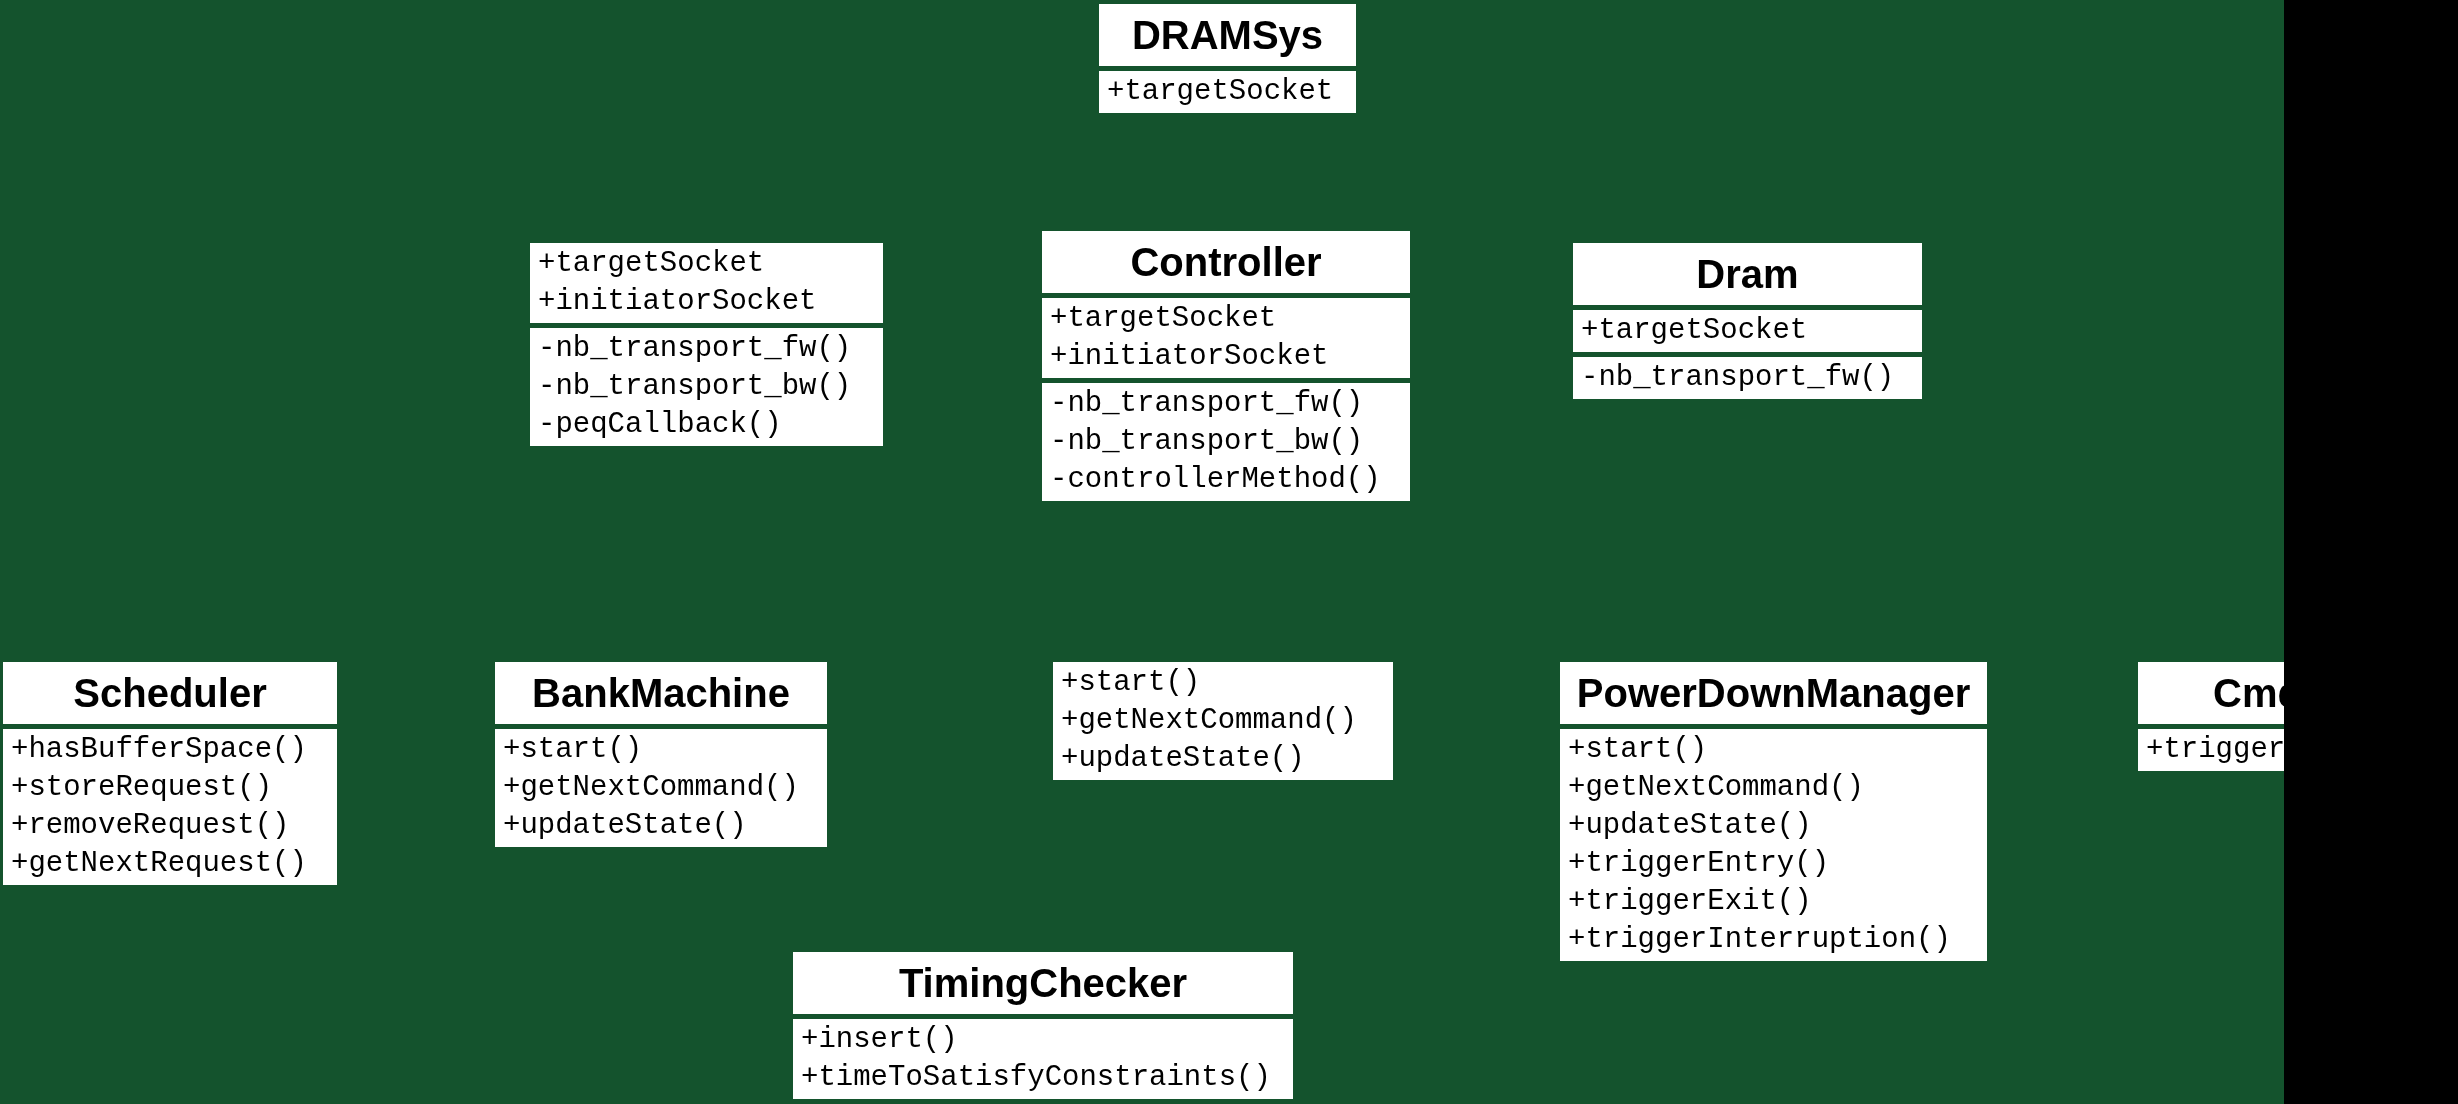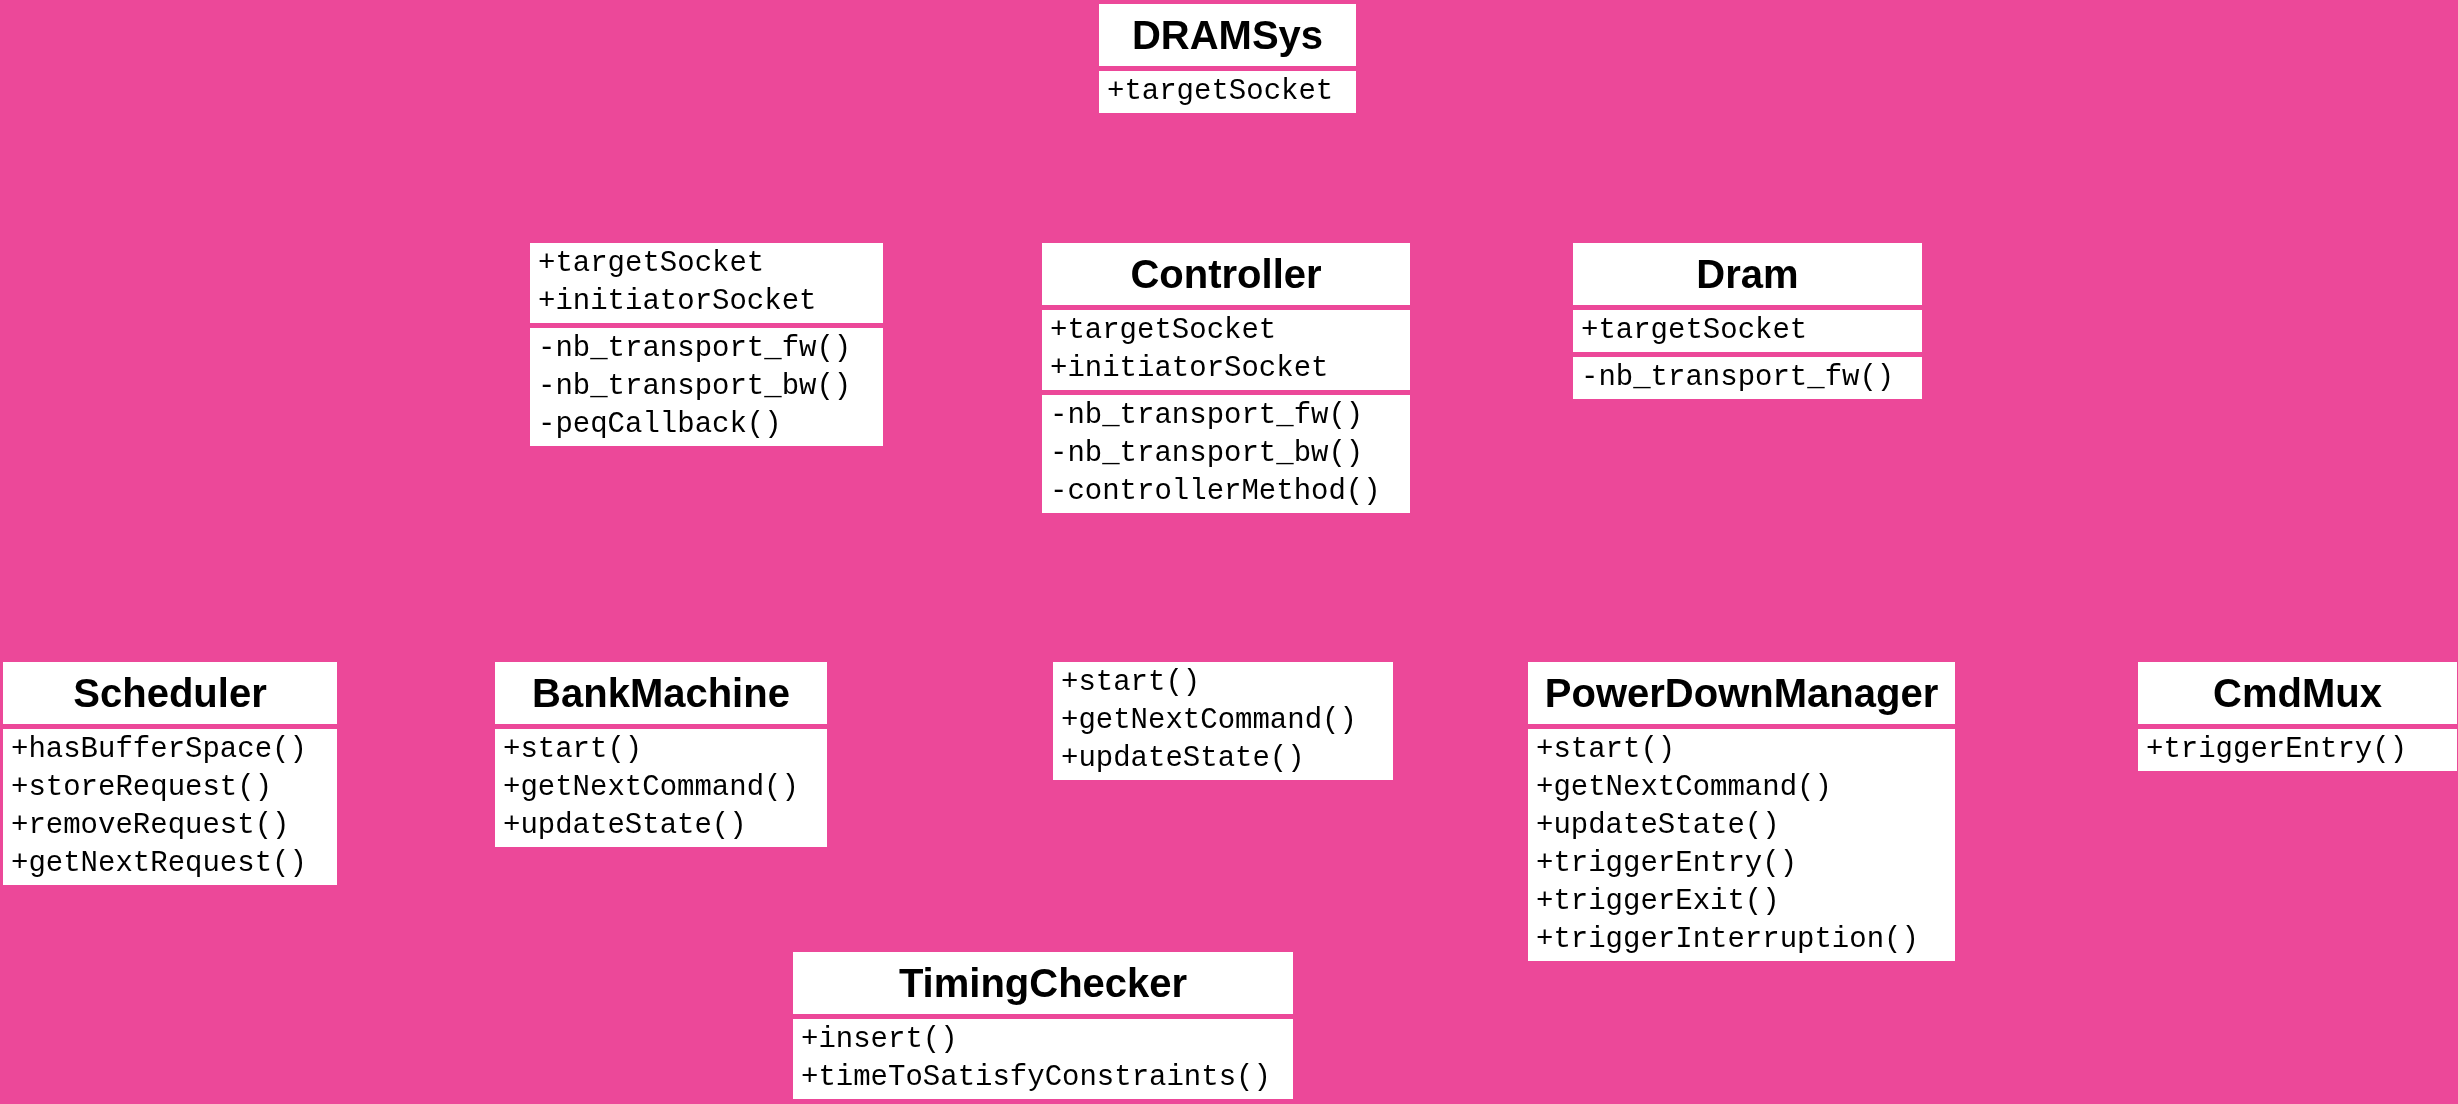--- a/index.html
+++ b/index.html
@@ -2,23 +2,23 @@
 <html><head>
 <meta charset="utf-8">
 <style>
   html, body {
     margin: 0;
     padding: 0;
     background: #000000;
   }
   #canvas {
     position: relative;
-    width: 2458px;
+    width: 2284px;
     height: 1104px;
-    background: #ec4899;
+    background: #14532d;
     overflow: hidden;
   }
   .uml-class {
     position: absolute;
     display: flex;
     flex-direction: column;
     gap: 5px;
   }
   .compartment {
     background: #ffffff;
@@ -42,26 +42,26 @@
     color: #000000;
   }
   .member {
     line-height: 38px;
     padding: 0 8px;
     white-space: nowrap;
   }
   
   #cls-dramsys          { left: 1099px; top: 4px;   width: 257px; }
   #cls-arbiter          { left: 530px;  top: 243px; width: 353px; }
-  #cls-controller       { left: 1042px; top: 243px; width: 368px; }
+  #cls-controller       { left: 1042px; top: 231px; width: 368px; }
   #cls-dram             { left: 1573px; top: 243px; width: 349px; }
   #cls-scheduler        { left: 3px;    top: 662px; width: 334px; }
   #cls-bankmachine      { left: 495px;  top: 662px; width: 332px; }
   #cls-refreshmanager   { left: 1053px; top: 662px; width: 340px; }
-  #cls-powerdownmanager { left: 1528px; top: 662px; width: 427px; border-radius: 11px; }
+  #cls-powerdownmanager { left: 1560px; top: 662px; width: 427px; border-radius: 11px; }
   #cls-cmdmux           { left: 2138px; top: 662px; width: 319px; }
   #cls-timingchecker    { left: 755px;  top: 952px; width: 500px; padding-left: 38px; }
 </style>
 </head>
 <body>
 
 <div id="canvas">
 
   <div class="uml-class" id="cls-dramsys">
     <div class="compartment title-compartment">

